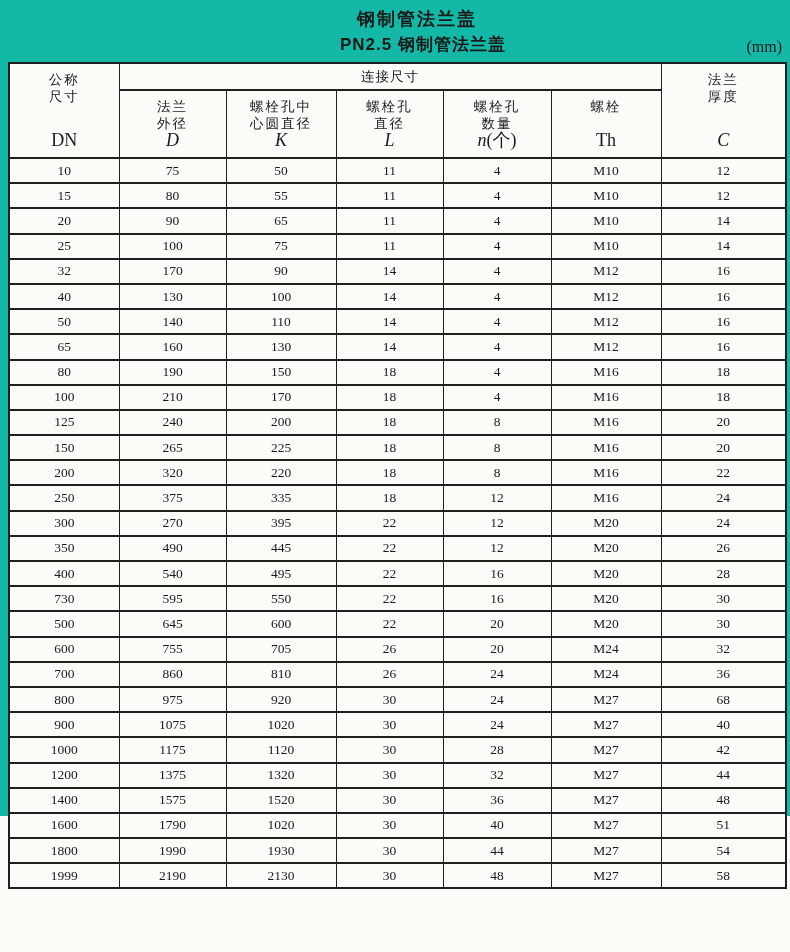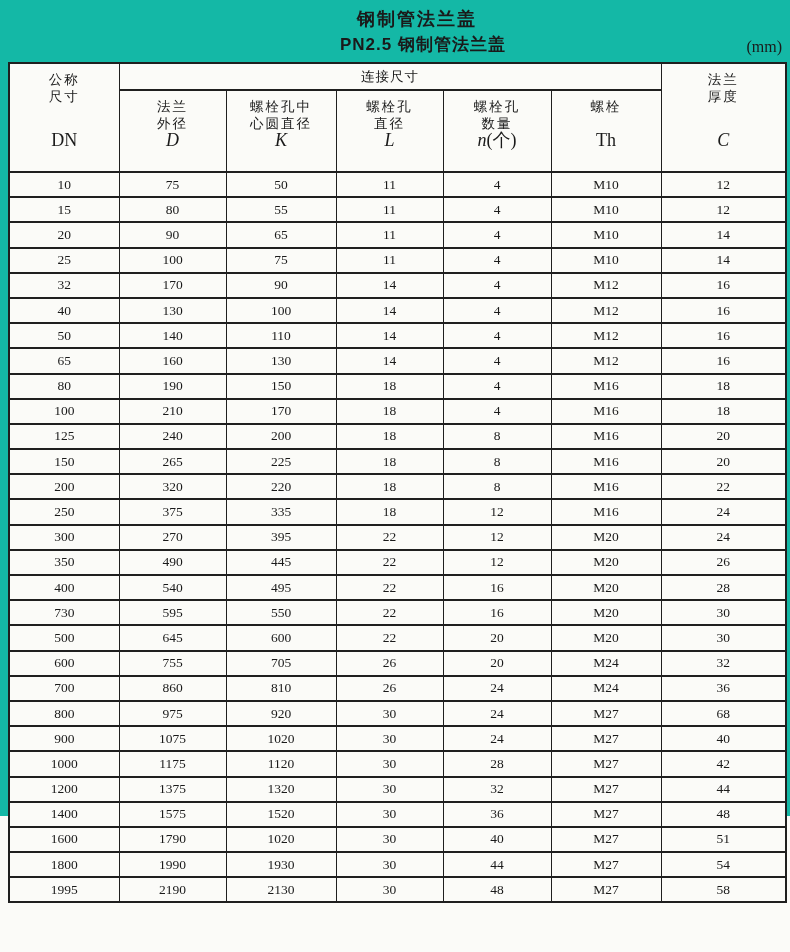--- a/index.html
+++ b/index.html
@@ -56,21 +56,21 @@
   }
   table.spec { border: 2px solid #1f1f1f; }
   .group-row th { height: 27px; font-size: 13.5px; letter-spacing: 1px; }
   .sub-row th { height: 66px; font-size: 13.5px; }
   .th-stack {
     display: flex;
     flex-direction: column;
     align-items: center;
     justify-content: space-between;
     height: 100%;
-    padding: 7px 0 22px 0;
+    padding: 7px 0 8px 0;
     line-height: 17px;
     letter-spacing: 2px;
   }
   .th-stack .sym {
     margin-top: auto;
     letter-spacing: 0;
     font-size: 18px;
     font-family: "Liberation Serif", serif;
   }
   .sym-i { font-style: italic; font-family: "Liberation Serif", serif; }
@@ -402,21 +402,21 @@
         <tr>
           <td>1800</td>
           <td>1990</td>
           <td>1930</td>
           <td>30</td>
           <td>44</td>
           <td>M27</td>
           <td>54</td>
         </tr>
         <tr>
-          <td>1995</td>
+          <td>1999</td>
           <td>2190</td>
           <td>2130</td>
           <td>30</td>
           <td>48</td>
           <td>M27</td>
           <td>58</td>
         </tr>
       </tbody>
   </table>
 

